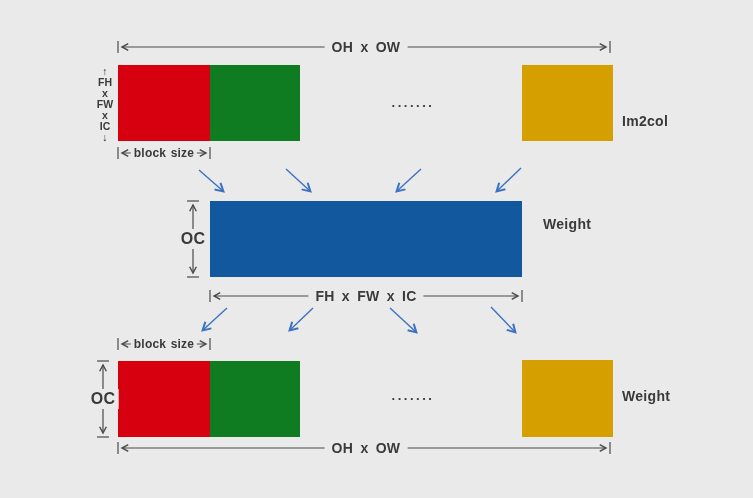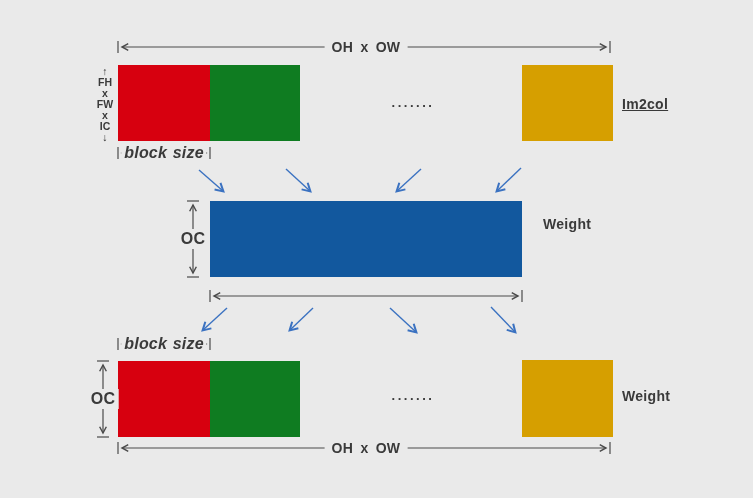--- a/index.html
+++ b/index.html
@@ -18,21 +18,21 @@
     font-weight: bold;
     font-size: 14px;
     letter-spacing: .3px;
     word-spacing: 3px;
     white-space: nowrap;
     color: var(--text, #3a3a3a);
   }
   .center { transform: translate(-50%, -50%); }
   .vcenter { transform: translateY(-50%); }
   .dim-mask { background: var(--background, #eaeaea); padding: 0 7px; }
-  .small-lbl { font-size: 16px; letter-spacing: .2px; word-spacing: 1px; font-style: italic; }
+  .small-lbl { font-size: 12px; letter-spacing: .2px; word-spacing: 1px; }
   .oc-lbl { font-size: 16px; padding: 1px 3px; }
   .dots {
     font-size: 13px;
     font-weight: bold;
     letter-spacing: 2.5px;
   }
   .vstack {
     position: absolute;
     left: 105px;
     top: 104px;
@@ -145,24 +145,25 @@
     <span>FW</span>
     <span>x</span>
     <span>IC</span>
     <span>↓</span>
   </div>
 
   <div class="lbl center dim-mask small-lbl" style="left:164px; top:153px; padding:0 3px;">block size</div>
 
   <div class="lbl center dots" style="left:413px; top:102px;">.......</div>
 
-  <div class="lbl vcenter" style="left:622px; top:104px;text-decoration:underline;">Im2col</div>
+  <div class="lbl vcenter" style="left:622px; top:121px;">Im2col</div>
 
   <div class="lbl center dim-mask oc-lbl" style="left:193px; top:239px;">OC</div>
 
+  <div class="lbl center dim-mask" style="left:366px; top:296px;">FH x FW x IC</div>
 
   <div class="lbl vcenter" style="left:543px; top:224px;">Weight</div>
 
   <div class="lbl center dim-mask small-lbl" style="left:164px; top:344px; padding:0 3px;">block size</div>
 
   <div class="lbl center dim-mask oc-lbl" style="left:103px; top:399px;">OC</div>
 
   <div class="lbl center dots" style="left:413px; top:395px;">.......</div>
 
   <div class="lbl vcenter" style="left:622px; top:396px;">Weight</div>

